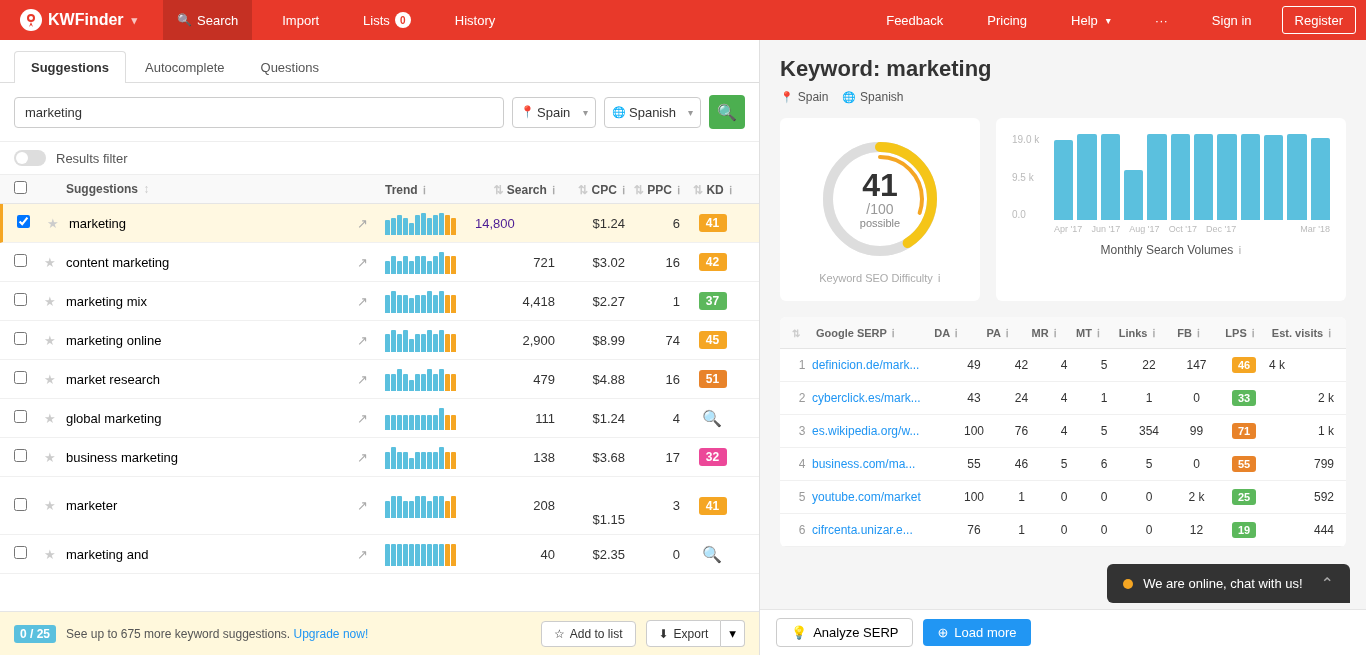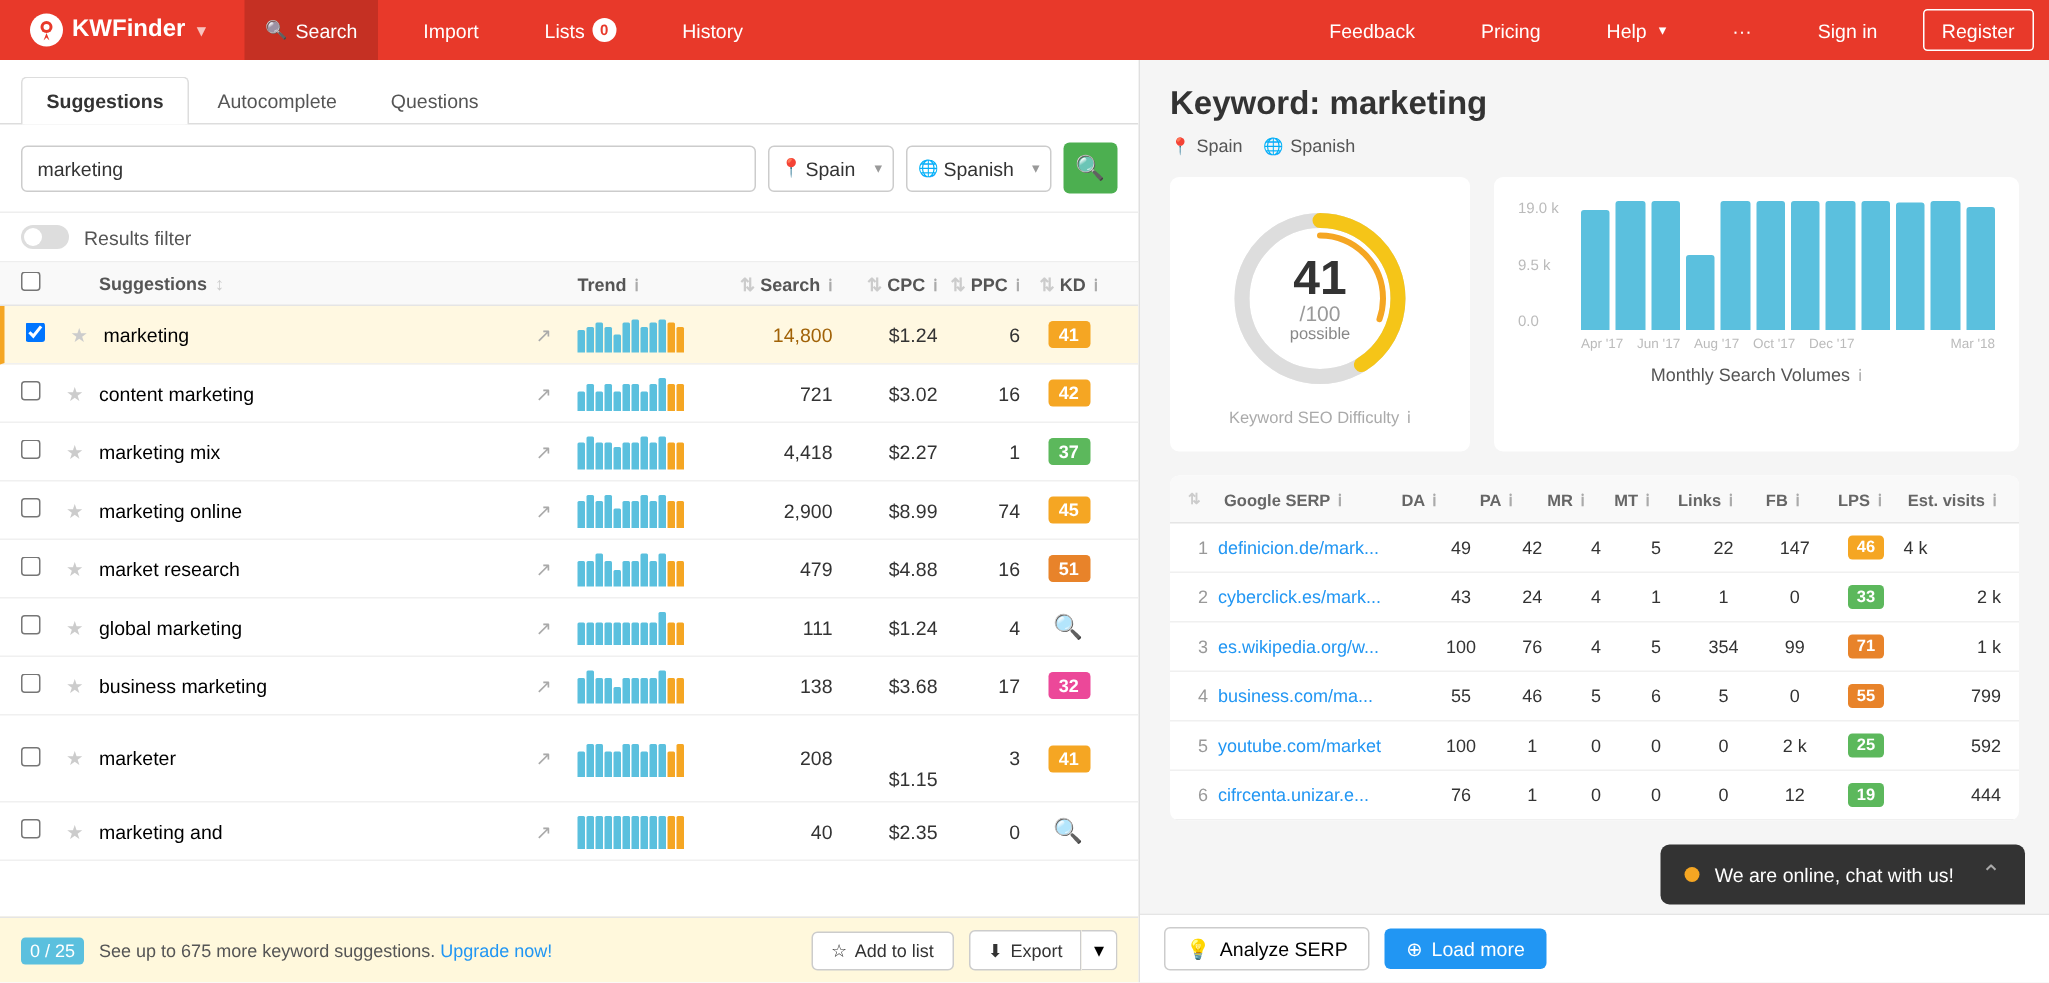--- a/index.html
+++ b/index.html
@@ -283,21 +283,21 @@
       background: #fff8dc;
       border-top: 1px solid #e5e5e5;
       gap: 10px;
     }
     .count-badge {
       background: #5bc0de;
       color: white;
       border-radius: 3px;
       padding: 2px 6px;
       font-size: 12px;
-      font-weight: 400;
+      font-weight: 700;
     }
     .bottom-text { font-size: 12px; color: #555; flex: 1; }
     .upgrade-link { color: #2196f3; text-decoration: none; }
     .btn-add, .btn-export {
       border: 1px solid #ccc;
       background: white;
       border-radius: 4px;
       padding: 5px 12px;
       font-size: 12px;
       cursor: pointer;
@@ -678,21 +678,21 @@
                 <div class="trend-bar" style="height:12px;"></div>
                 <div class="trend-bar" style="height:20px;"></div>
                 <div class="trend-bar" style="height:22px;"></div>
                 <div class="trend-bar" style="height:17px;"></div>
                 <div class="trend-bar" style="height:20px;"></div>
                 <div class="trend-bar" style="height:22px;"></div>
                 <div class="trend-bar highlight" style="height:20px;"></div>
                 <div class="trend-bar highlight" style="height:17px;"></div>
               </div>
     </div>
-    <div class="col-search" style="text-align:right;color:#a16207;">14,800</div>
+    <div class="col-search" style="text-align:left;color:#4c1d95;">14,800</div>
     <div class="col-cpc" style="text-align:right;color:#333;">$1.24</div>
     <div class="col-ppc" style="text-align:right;color:#333;">6</div>
     <div class="col-kd" style="text-align:center;"><span class="kd-badge" style="background:#f5a623;">41</span></div>
   </div>
           <div class="table-row">
     <div class="col-check"><input type="checkbox" style=""></div>
     <div class="col-star" style="color:#ccc;cursor:pointer;">★</div>
     <div class="col-kw ">content marketing</div>
     <div class="col-arrow" style="color:#aaa;margin-right:4px;cursor:pointer;">↗</div>
     <div class="col-trend">

